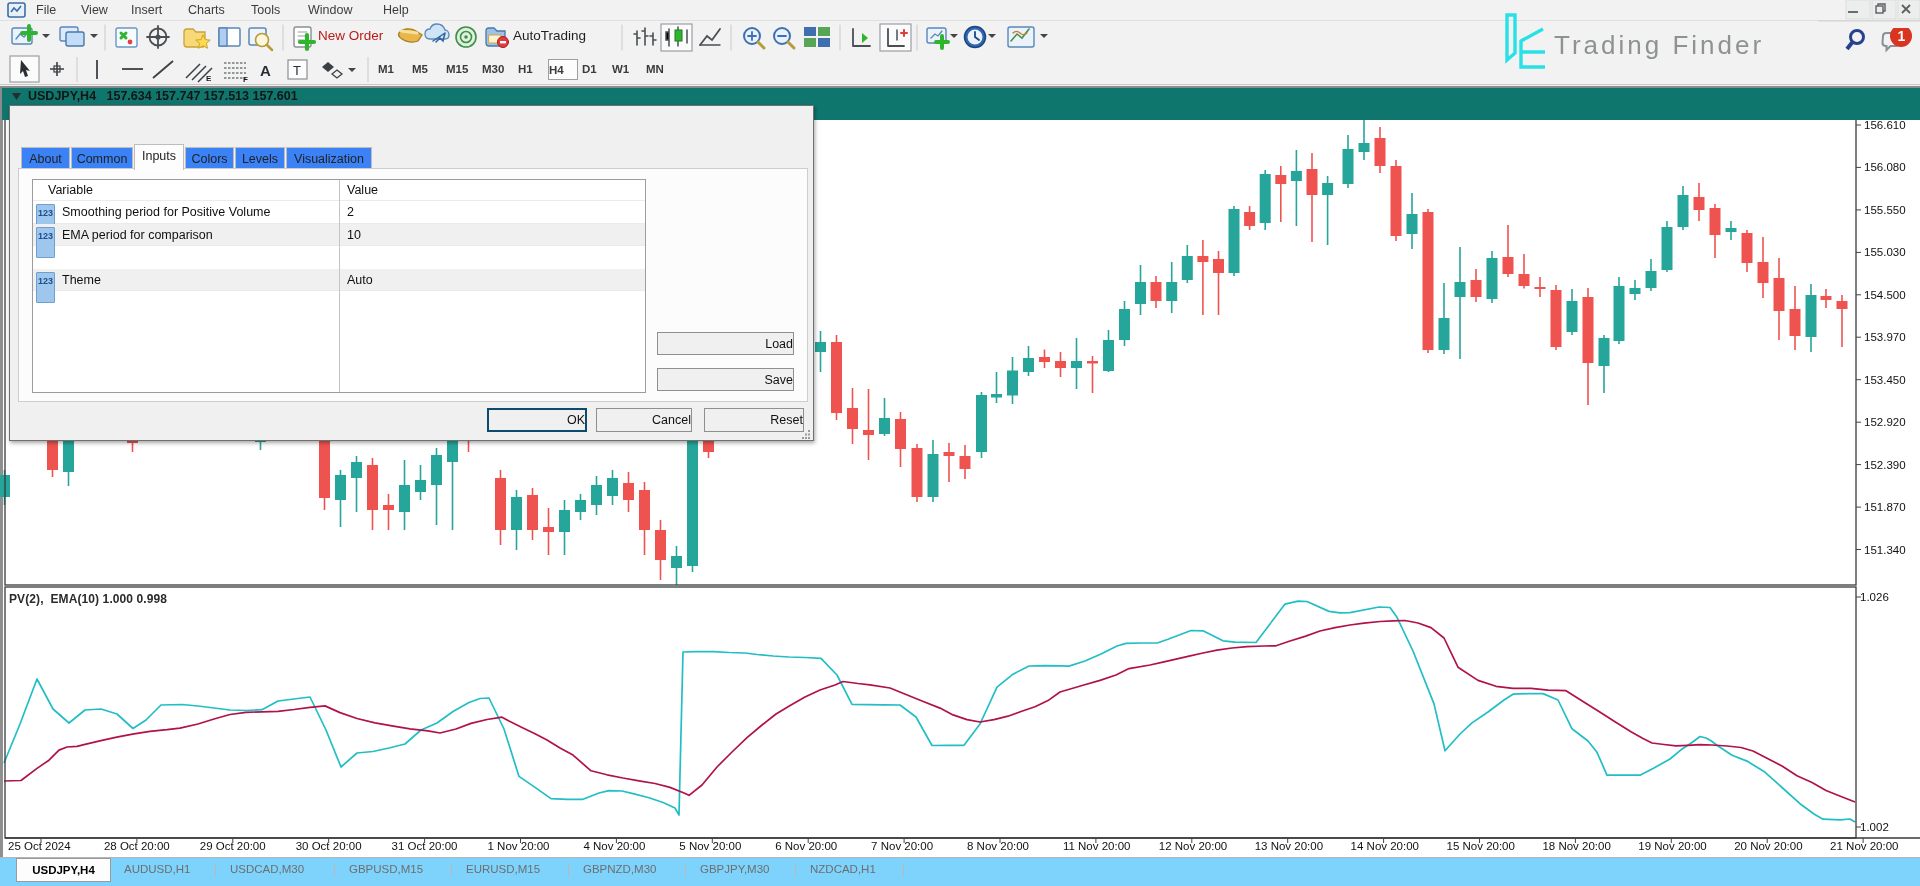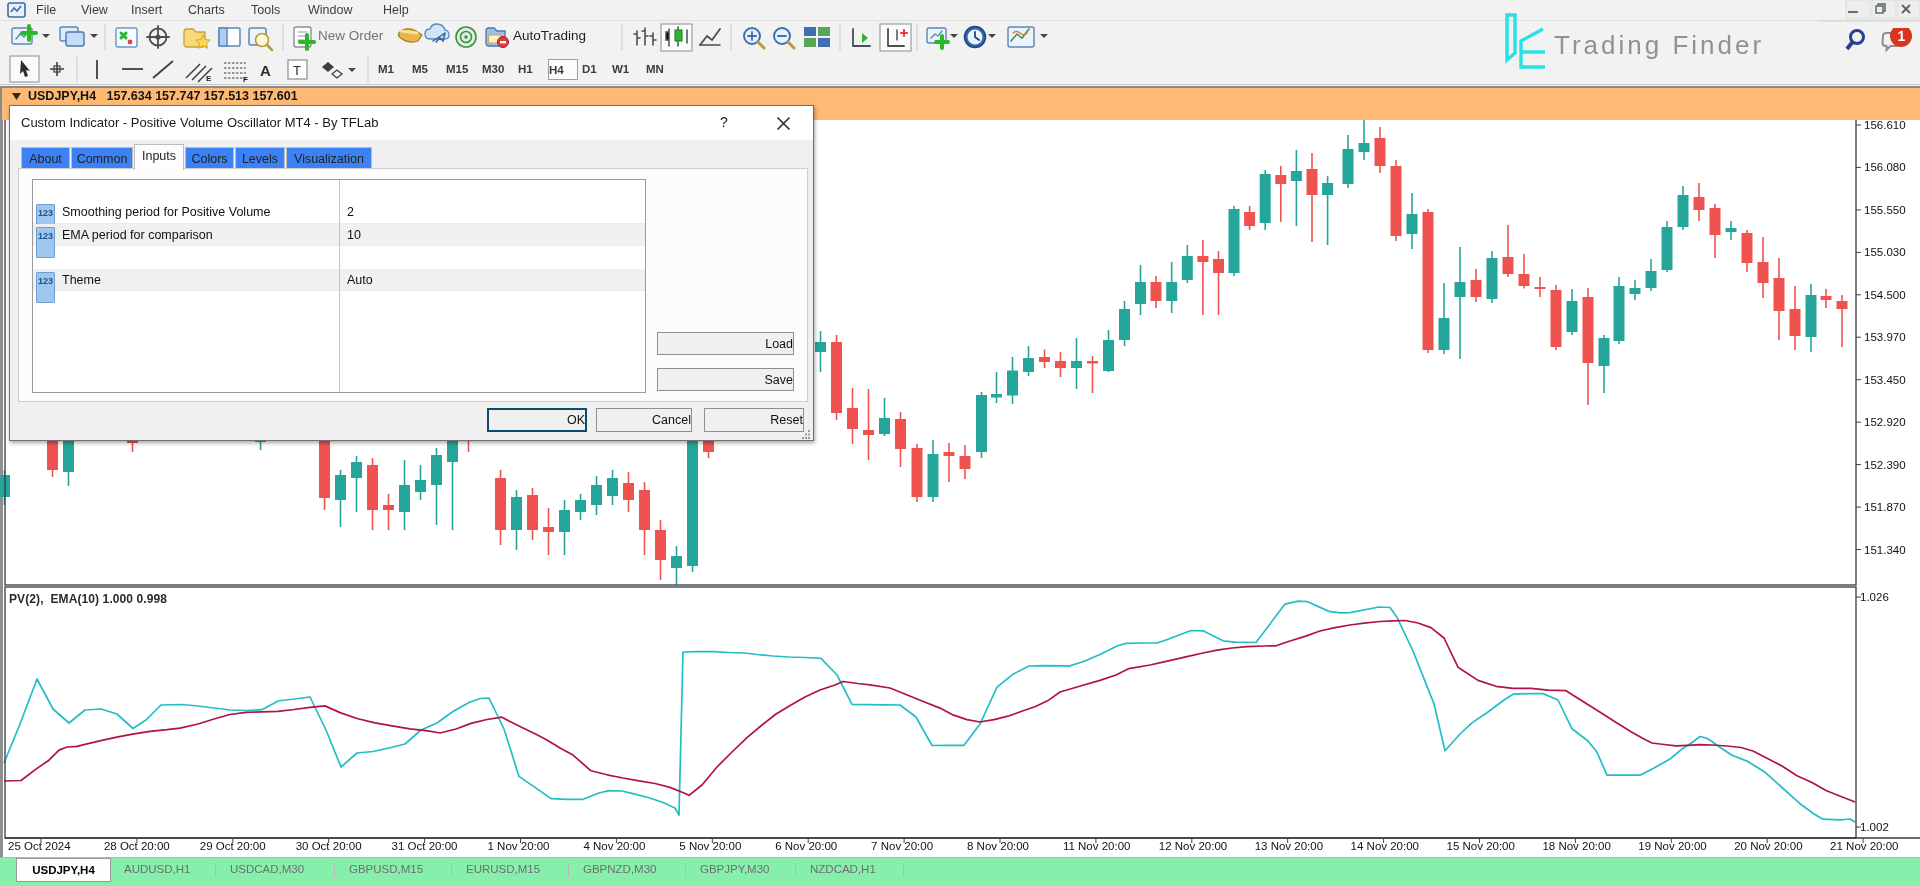--- a/index.html
+++ b/index.html
@@ -2,38 +2,38 @@
 <html><head><meta charset="utf-8">
 <style>
 *{margin:0;padding:0;box-sizing:border-box}
 html,body{width:1920px;height:886px;overflow:hidden;font-family:"Liberation Sans",sans-serif;background:#f2f3f2}
 .abs{position:absolute}
 #menubar{position:absolute;left:0;top:0;width:1920px;height:21px;background:#f1f2f1;border-bottom:1px solid #e0e0e0}
 .mi{position:absolute;top:3px;font-size:12.5px;color:#3c3c3c}
 #tb1{position:absolute;left:0;top:21px;width:1920px;height:33px;background:#f1f2f1}
 #tb2{position:absolute;left:0;top:54px;width:1920px;height:31px;background:#f1f2f1;border-bottom:1px solid #c8c8c8}
 .tfb{position:absolute;top:5px;height:21px;font-size:11.5px;font-weight:bold;color:#3b3b3b;text-align:left;line-height:21px}
-#charttitle{position:absolute;left:0;top:86px;width:1920px;height:34px;background:#fdba74;border-top:2px solid #8b8b8b;border-left:2px solid #8b8b8b}
+#charttitle{position:absolute;left:0;top:86px;width:1920px;height:34px;background:#0f766e;border-top:2px solid #8b8b8b;border-left:2px solid #8b8b8b}
 
 #dlg{position:absolute;left:9px;top:105px;width:805px;height:336px;background:#f0f0f0;border:1px solid #707070;box-shadow:1px 2px 4px rgba(0,0,0,.35)}
 #dlgtitle{position:absolute;left:0;top:0;width:100%;height:34px;background:#fff}
 #dlgtitle span{position:absolute;left:11px;top:9px;font-size:13px;color:#1a1a1a}
 .tab{position:absolute;top:41px;height:22px;background:#3b82f6;border:1px solid #bdbdbd;border-bottom:none;font-size:12.5px;color:#222;text-align:center;line-height:22px}
 .tabsel{top:38px;height:26px;background:#fdfdfd;z-index:3;font-weight:400}
 #tbl{position:absolute;left:22px;top:73px;width:614px;height:214px;background:#fff;border:1px solid #9c9c9c}
 .trow{position:absolute;left:0;width:612px;height:22.5px;border-bottom:1px solid #ebebeb;font-size:12.5px;color:#101010}
 .ticon{position:absolute;left:3px;top:3px;width:19px;height:31px;border-radius:1px;font-size:9px;font-weight:bold;text-align:center;line-height:17px}
 .i123{background:#9fc7ee;color:#1c4f8a;border:1px solid #6d9fd0}
 .iab{background:#efe98f;color:#6b6414;border:1px solid #c9c25e}
 .tname{position:absolute;left:29px;top:4px}
 .tval{position:absolute;left:314px;top:4px}
 .vline{position:absolute;top:0;width:1px;height:100%;background:#c4c4c4}
 .btn{position:absolute;background:#f0f0f0;border:1px solid #8f8f8f;font-size:12.5px;color:#111;text-align:right}
 
-#bottabs{position:absolute;left:0;top:857px;width:1920px;height:29px;background:#86efac;border-top:1px solid #b5b5b5}
+#bottabs{position:absolute;left:0;top:857px;width:1920px;height:29px;background:#7dd3fc;border-top:1px solid #b5b5b5}
 .btab{position:absolute;top:0;height:24px;font-size:11.5px;color:#6e6e6e;line-height:23px}
 .btabsep{position:absolute;top:5px;width:1px;height:14px;background:#b9b9b9}
 </style></head>
 <body>
 
 <svg style="position:absolute;left:0;top:0;width:1920px;height:886px" viewBox="0 0 1920 886">
 <rect x="0" y="88" width="3" height="798" fill="#8f8f8f"></rect>
 <rect x="3" y="105" width="1917" height="752" fill="#ffffff"></rect>
 
 <g>
@@ -431,21 +431,21 @@
    <circle cx="975" cy="16" r="10.5" fill="#2f66b0" stroke="#1d4680" stroke-width="1.5"></circle>
         <circle cx="975" cy="16" r="7.5" fill="#eaf2fc"></circle>
         <path d="M975 11v5l4 3" fill="none" stroke="#1d4680" stroke-width="1.8"></path>
         <path d="M988 13l4 4 4-4z" fill="#444"></path>
    <rect x="1008" y="6" width="26" height="20" rx="2" fill="#eaf2fc" stroke="#5b87b8" stroke-width="1.4"></rect>
         <path d="M1011 20l6-7 5 4 7-9" fill="none" stroke="#4a8f4a" stroke-width="1.6"></path>
         <path d="M1013 12c2-2 5-2 7 0s5 2 7 0" fill="none" stroke="#c87f2f" stroke-width="1.4"></path>
         <path d="M1040 13l4 4 4-4z" fill="#444"></path>
   </g>
  </svg>
- <span class="abs" style="left:318px;top:7px;font-size:13.5px;color:#737373">New Order</span>
+ <span class="abs" style="left:318px;top:7px;font-size:13.5px;color:#b91c1c">New Order</span>
  <span class="abs" style="left:513px;top:7px;font-size:13.5px;color:#1f1f1f">AutoTrading</span>
 </div>
 <div id="tb2">
  <svg class="abs" style="left:0;top:0" width="700" height="31" viewBox="0 0 700 31">
   <rect x="10" y="2" width="29" height="26" fill="#fafbfa" stroke="#9b9fa3" stroke-width="1.2"></rect>
   <path d="M21 6l9 11-4-1 2 6-3 1-2-6-3 3z" fill="#2b2f33"></path>
   <path d="M57 8v14M50 15h14" stroke="#3c4044" stroke-width="1.6"></path>
       <rect x="54" y="12" width="6" height="6" fill="none" stroke="#3c4044" stroke-width="1.2"></rect>
   <line x1="77" y1="3" x2="77" y2="28" stroke="#c9cbca"></line>
   <line x1="97" y1="6" x2="97" y2="25" stroke="#3c4044" stroke-width="1.8"></line>
@@ -519,35 +519,32 @@
  <span class="btab" style="left:466px">EURUSD,M15</span>
     <span class="btabsep" style="left:568px"></span>
  <span class="btab" style="left:583px">GBPNZD,M30</span>
     <span class="btabsep" style="left:685px"></span>
  <span class="btab" style="left:700px">GBPJPY,M30</span>
     <span class="btabsep" style="left:795px"></span>
  <span class="btab" style="left:810px">NZDCAD,H1</span>
     <span class="btabsep" style="left:903px"></span>
 </div>
 <div id="dlg">
- <div id="dlgtitle">
-  <span>Custom Indicator - Positive Volume Oscillator MT4 - By TFLab</span>
-  <span class="abs" style="left:710px;top:8px;font-size:14px;color:#222">?</span>
-  <svg class="abs" style="left:766px;top:10px" width="15" height="15" viewBox="0 0 15 15">
-        <path d="M1.5 1.5l12 12m0-12l-12 12" stroke="#333" stroke-width="1.7"></path>
-      </svg>
- </div>
  <span class="tab" style="left:11px;width:49px">About</span>
  <span class="tab" style="left:61px;width:62px">Common</span>
  <span class="tab tabsel" style="left:124px;width:50px">Inputs</span>
  <span class="tab" style="left:175px;width:49px">Colors</span>
  <span class="tab" style="left:225px;width:50px">Levels</span>
  <span class="tab" style="left:276px;width:86px">Visualization</span>
  <div id="tabpage" style="position:absolute;left:8px;top:62px;width:790px;height:234px;background:#fcfcfc;border:1px solid #cdcdcd"></div>
  <div id="tbl">
+  <div class="trow" style="top:0;height:21px">
+        <span class="tname" style="left:15px;top:3px">Variable</span>
+        <span class="tval" style="top:3px">Value</span>
+      </div>
   <div class="trow" style="top:21px">
         <span class="ticon i123">123</span>
         <span class="tname">Smoothing period for Positive Volume</span>
         <span class="tval">2</span>
       </div>
   <div class="trow" style="top:43.5px;background:#f0f0f0">
         <span class="ticon i123">123</span>
         <span class="tname">EMA period for comparison</span>
         <span class="tval">10</span>
       </div>

